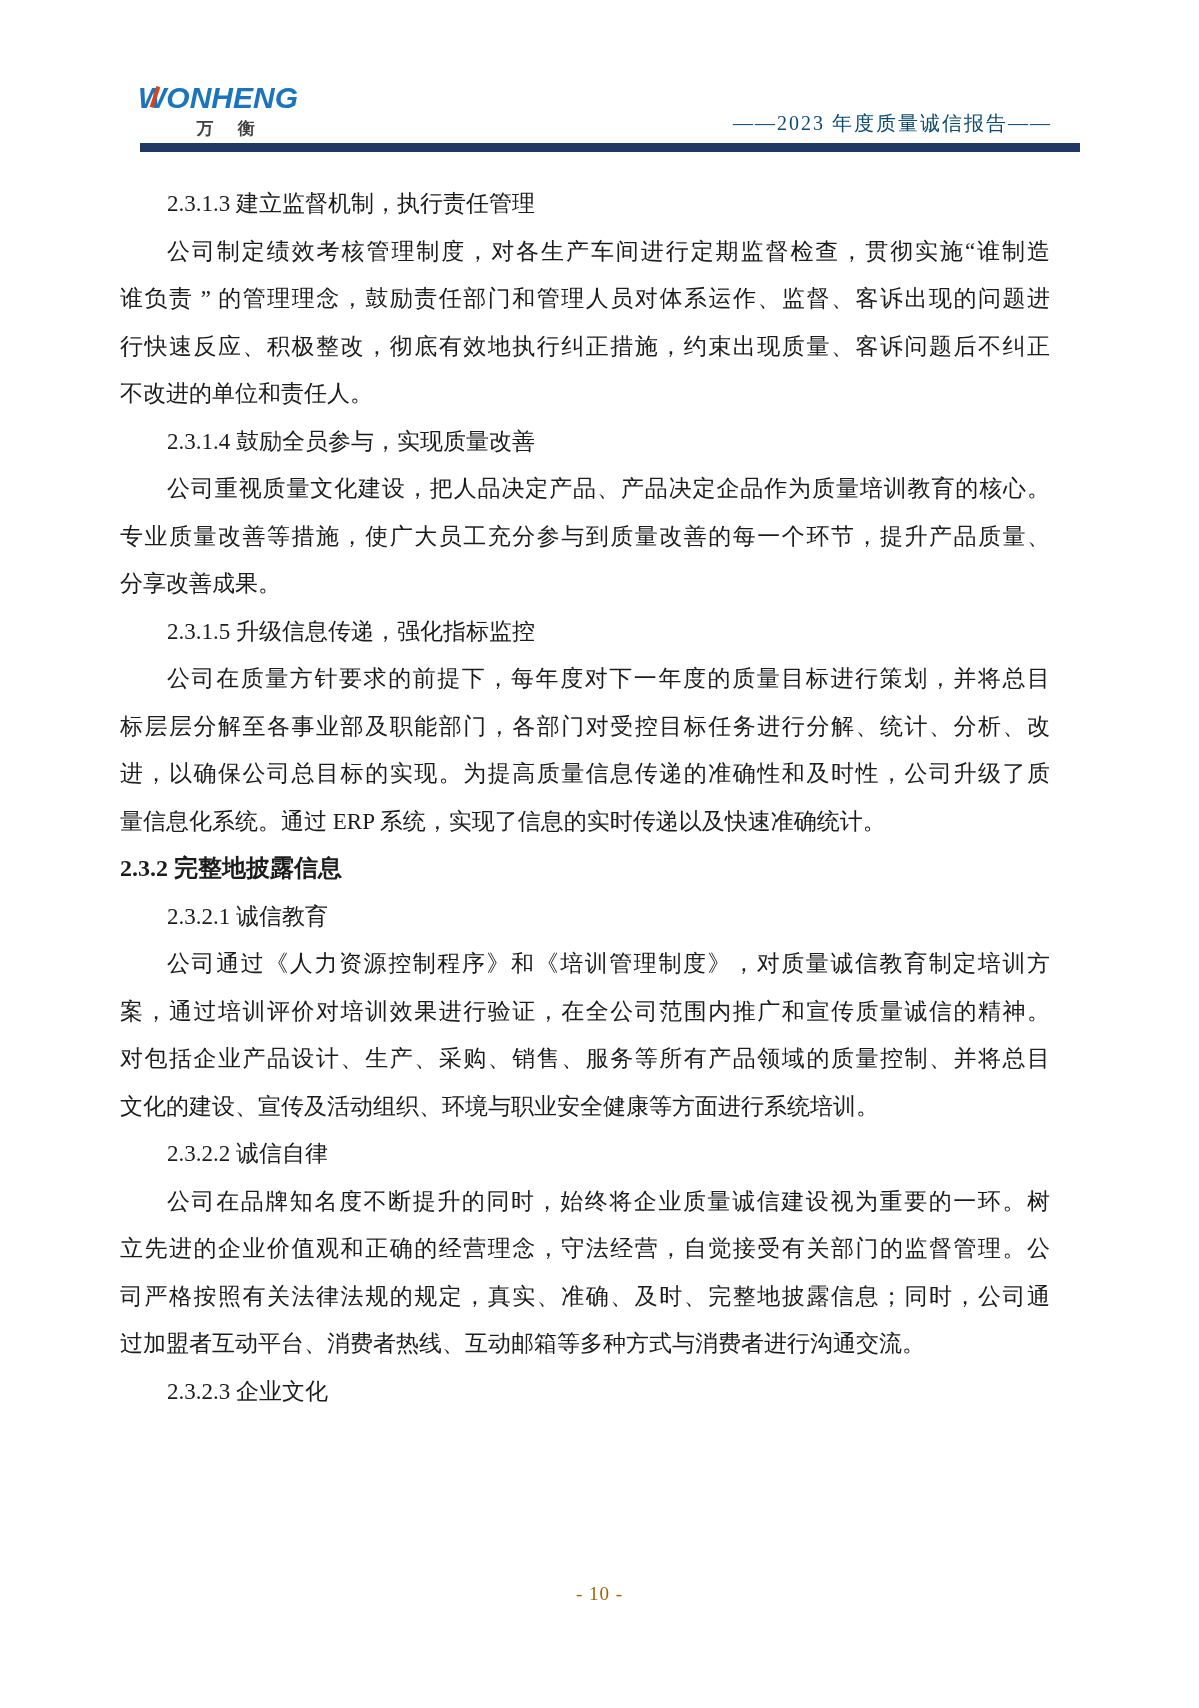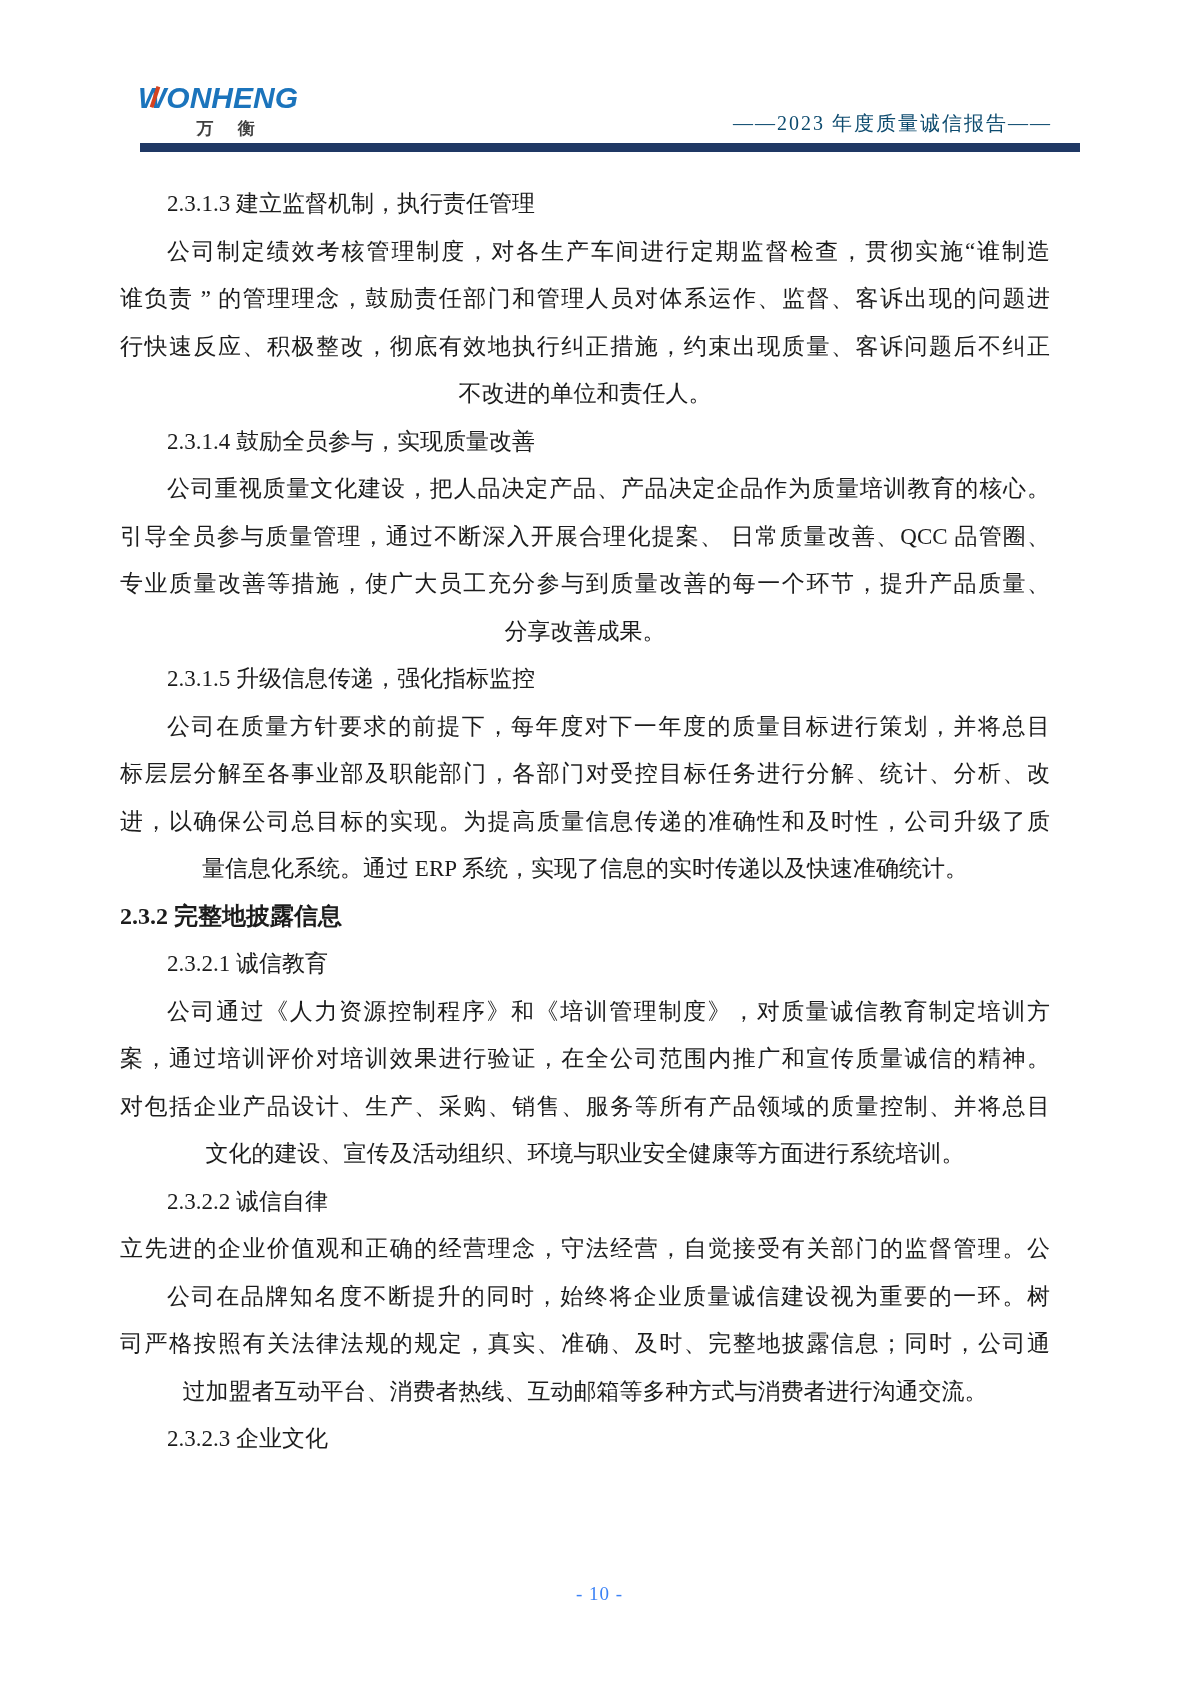--- a/index.html
+++ b/index.html
@@ -105,40 +105,40 @@
   .tline.mid {
     white-space: normal;
     text-align: justify;
     text-align-last: justify;
     text-justify: inter-character;
   }
   .tline.first {
     text-indent: 47px;
   }
   .tline.last {
-    text-align: center;
+    text-align: left;
   }
   .tline.h4 {
     text-indent: 47px;
   }
   .tline.h3 {
     font-weight: bold;
     font-size: 24px;
     text-indent: 0;
   }
 
   
   .page-number {
     position: absolute;
     left: 0;
     top: 1583px;
     width: 100%;
     text-align: center;
     font-size: 19px;
-    color: #3b82f6;
+    color: #a16207;
     letter-spacing: 1px;
   }
 </style>
 </head>
 <body>
 
 <div class="page">
 
   <header>
     <div class="logo">
@@ -161,37 +161,36 @@
   </header>
 
   <main class="content">
       <div class="tline h4">2.3.1.3 建立监督机制，执行责任管理</div>
       <div class="tline first">公司制定绩效考核管理制度，对各生产车间进行定期监督检查，贯彻实施“谁制造</div>
       <div class="tline mid">谁负责 ” 的管理理念，鼓励责任部门和管理人员对体系运作、监督、客诉出现的问题进</div>
       <div class="tline mid">行快速反应、积极整改，彻底有效地执行纠正措施，约束出现质量、客诉问题后不纠正</div>
       <div class="tline last">不改进的单位和责任人。</div>
       <div class="tline h4">2.3.1.4 鼓励全员参与，实现质量改善</div>
       <div class="tline first">公司重视质量文化建设，把人品决定产品、产品决定企品作为质量培训教育的核心。</div>
-      <div class="tline mid">引导全员参与质量管理，通过不断深入开展合理化提案、 日常质量改善、QCC 品管圈、</div>
       <div class="tline mid">专业质量改善等措施，使广大员工充分参与到质量改善的每一个环节，提升产品质量、</div>
       <div class="tline last">分享改善成果。</div>
       <div class="tline h4">2.3.1.5 升级信息传递，强化指标监控</div>
       <div class="tline first">公司在质量方针要求的前提下，每年度对下一年度的质量目标进行策划，并将总目</div>
       <div class="tline mid">标层层分解至各事业部及职能部门，各部门对受控目标任务进行分解、统计、分析、改</div>
       <div class="tline mid">进，以确保公司总目标的实现。为提高质量信息传递的准确性和及时性，公司升级了质</div>
       <div class="tline last">量信息化系统。通过 ERP 系统，实现了信息的实时传递以及快速准确统计。</div>
       <div class="tline h3">2.3.2 完整地披露信息</div>
       <div class="tline h4">2.3.2.1 诚信教育</div>
       <div class="tline first">公司通过《人力资源控制程序》和《培训管理制度》，对质量诚信教育制定培训方</div>
       <div class="tline mid">案，通过培训评价对培训效果进行验证，在全公司范围内推广和宣传质量诚信的精神。</div>
       <div class="tline mid">对包括企业产品设计、生产、采购、销售、服务等所有产品领域的质量控制、并将总目</div>
       <div class="tline last">文化的建设、宣传及活动组织、环境与职业安全健康等方面进行系统培训。</div>
       <div class="tline h4">2.3.2.2 诚信自律</div>
+      <div class="tline first">公司在品牌知名度不断提升的同时，始终将企业质量诚信建设视为重要的一环。树</div>
       <div class="tline mid">立先进的企业价值观和正确的经营理念，守法经营，自觉接受有关部门的监督管理。公</div>
-      <div class="tline first">公司在品牌知名度不断提升的同时，始终将企业质量诚信建设视为重要的一环。树</div>
       <div class="tline mid">司严格按照有关法律法规的规定，真实、准确、及时、完整地披露信息；同时，公司通</div>
       <div class="tline last">过加盟者互动平台、消费者热线、互动邮箱等多种方式与消费者进行沟通交流。</div>
       <div class="tline h4">2.3.2.3 企业文化</div>
     </main>
 
   <footer>
     <div class="page-number">- 10 -</div>
   </footer>
 
 </div>

